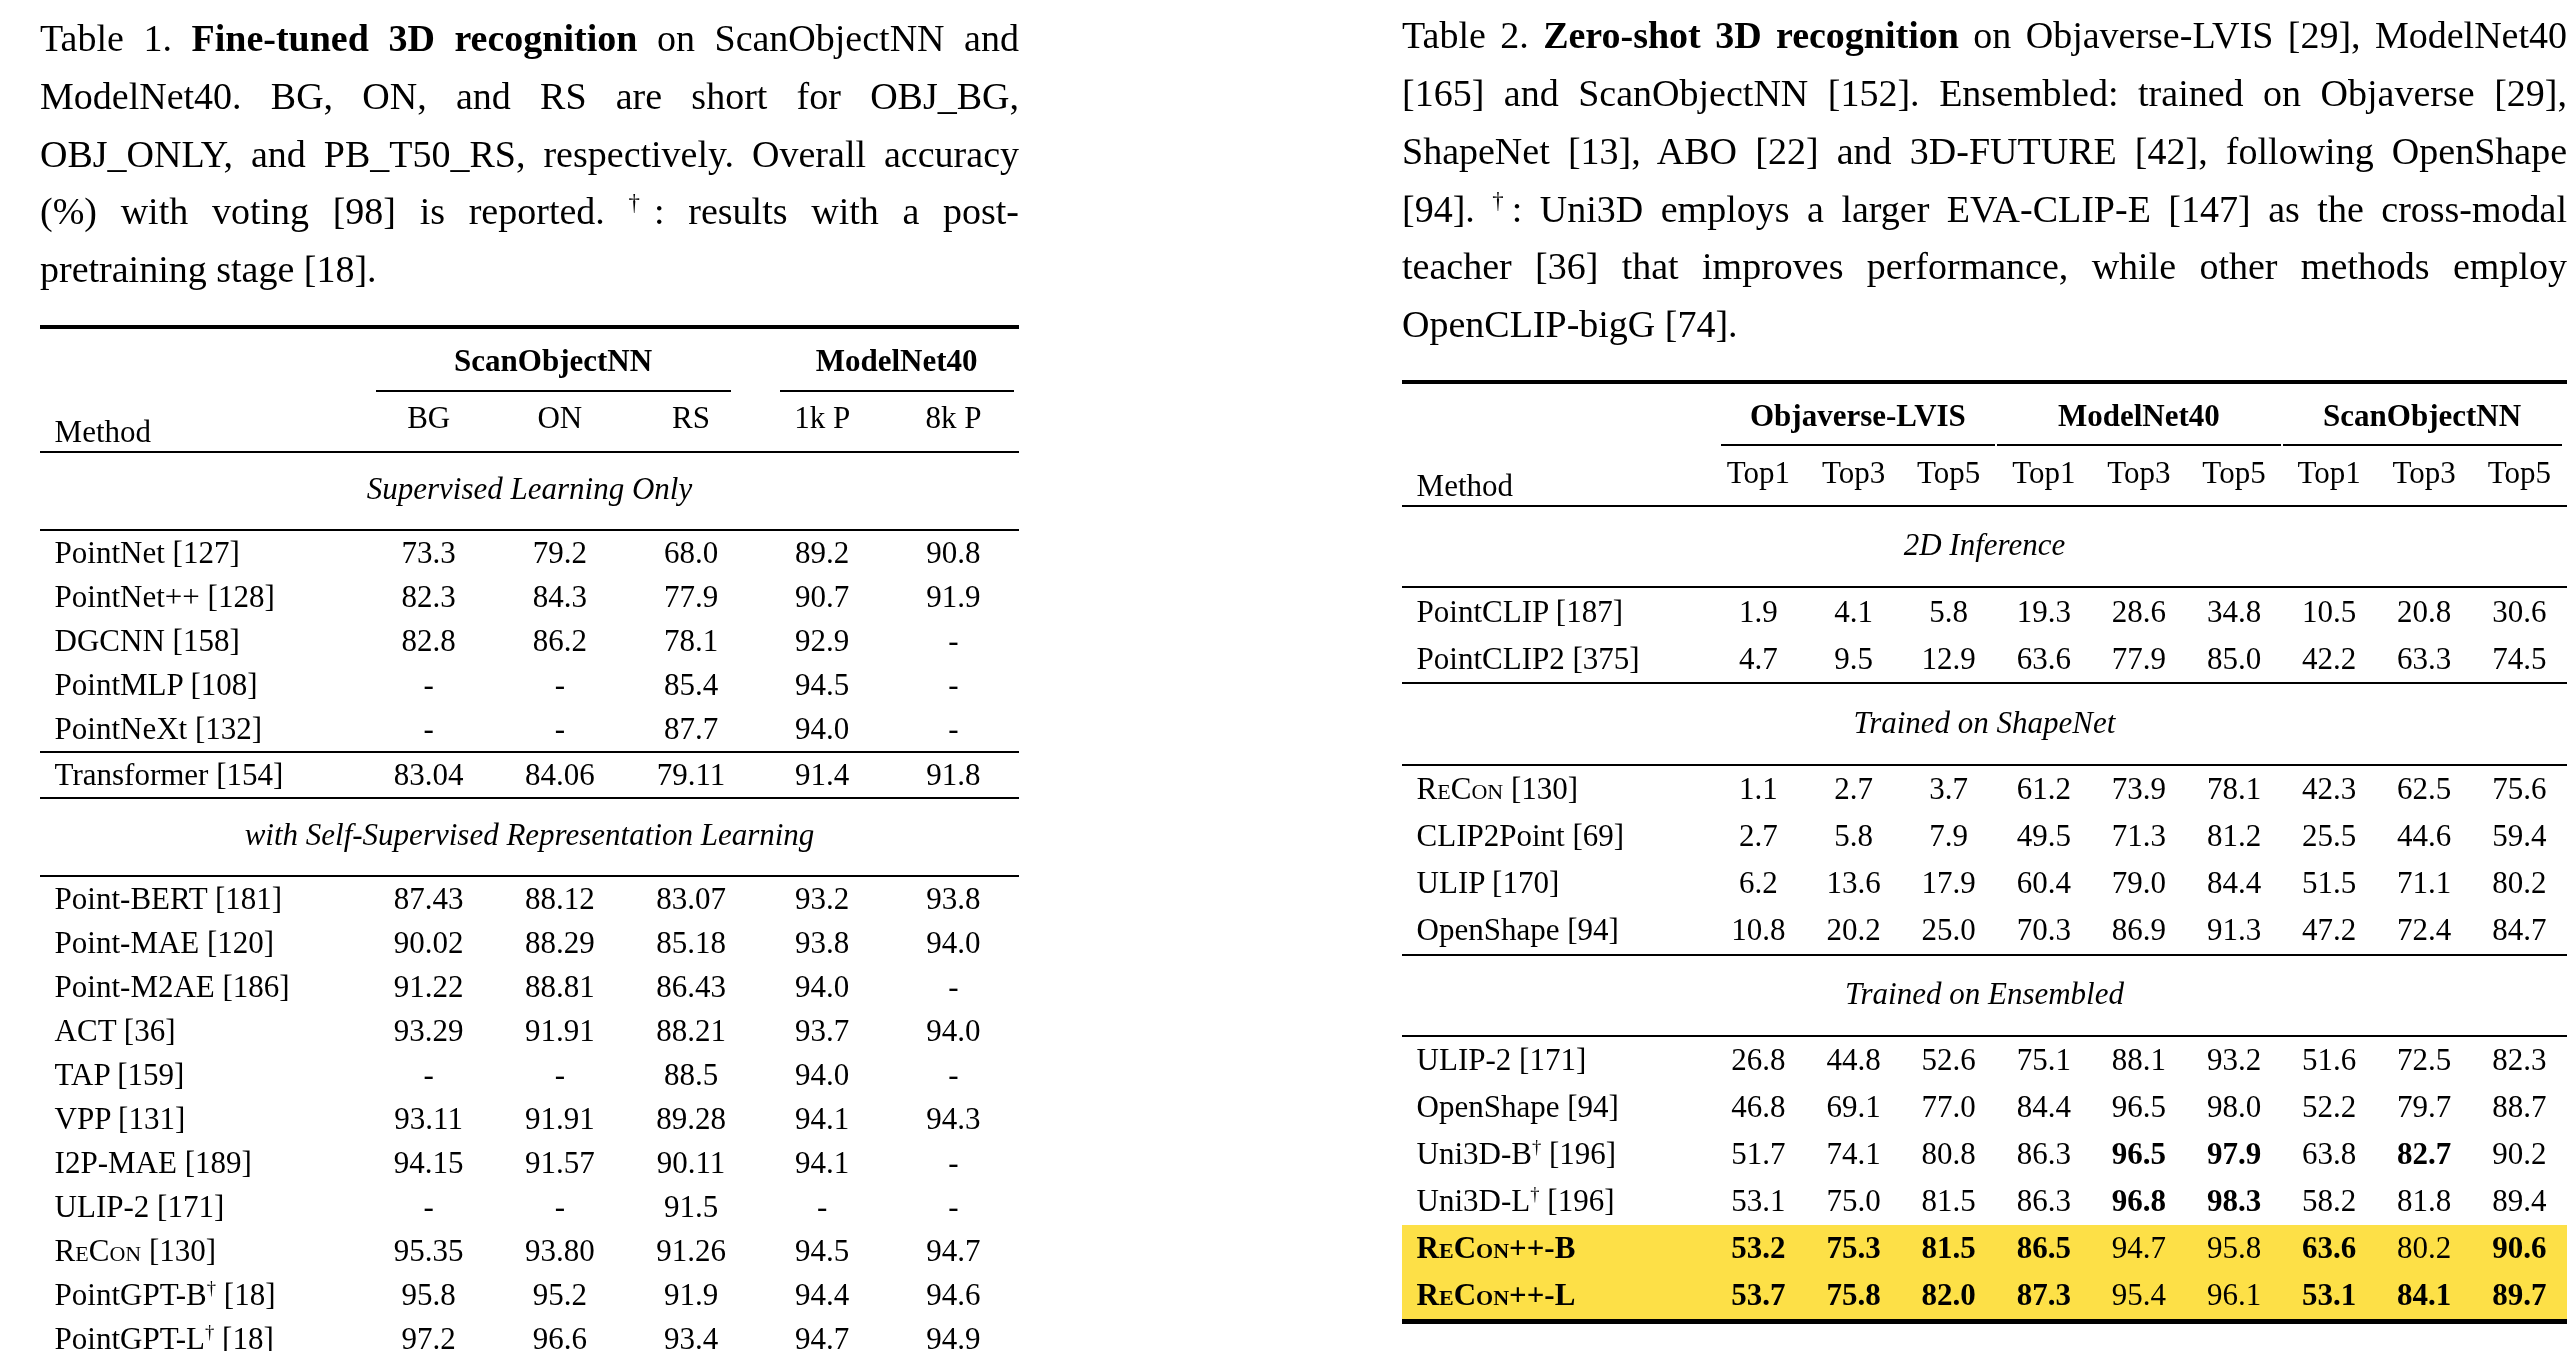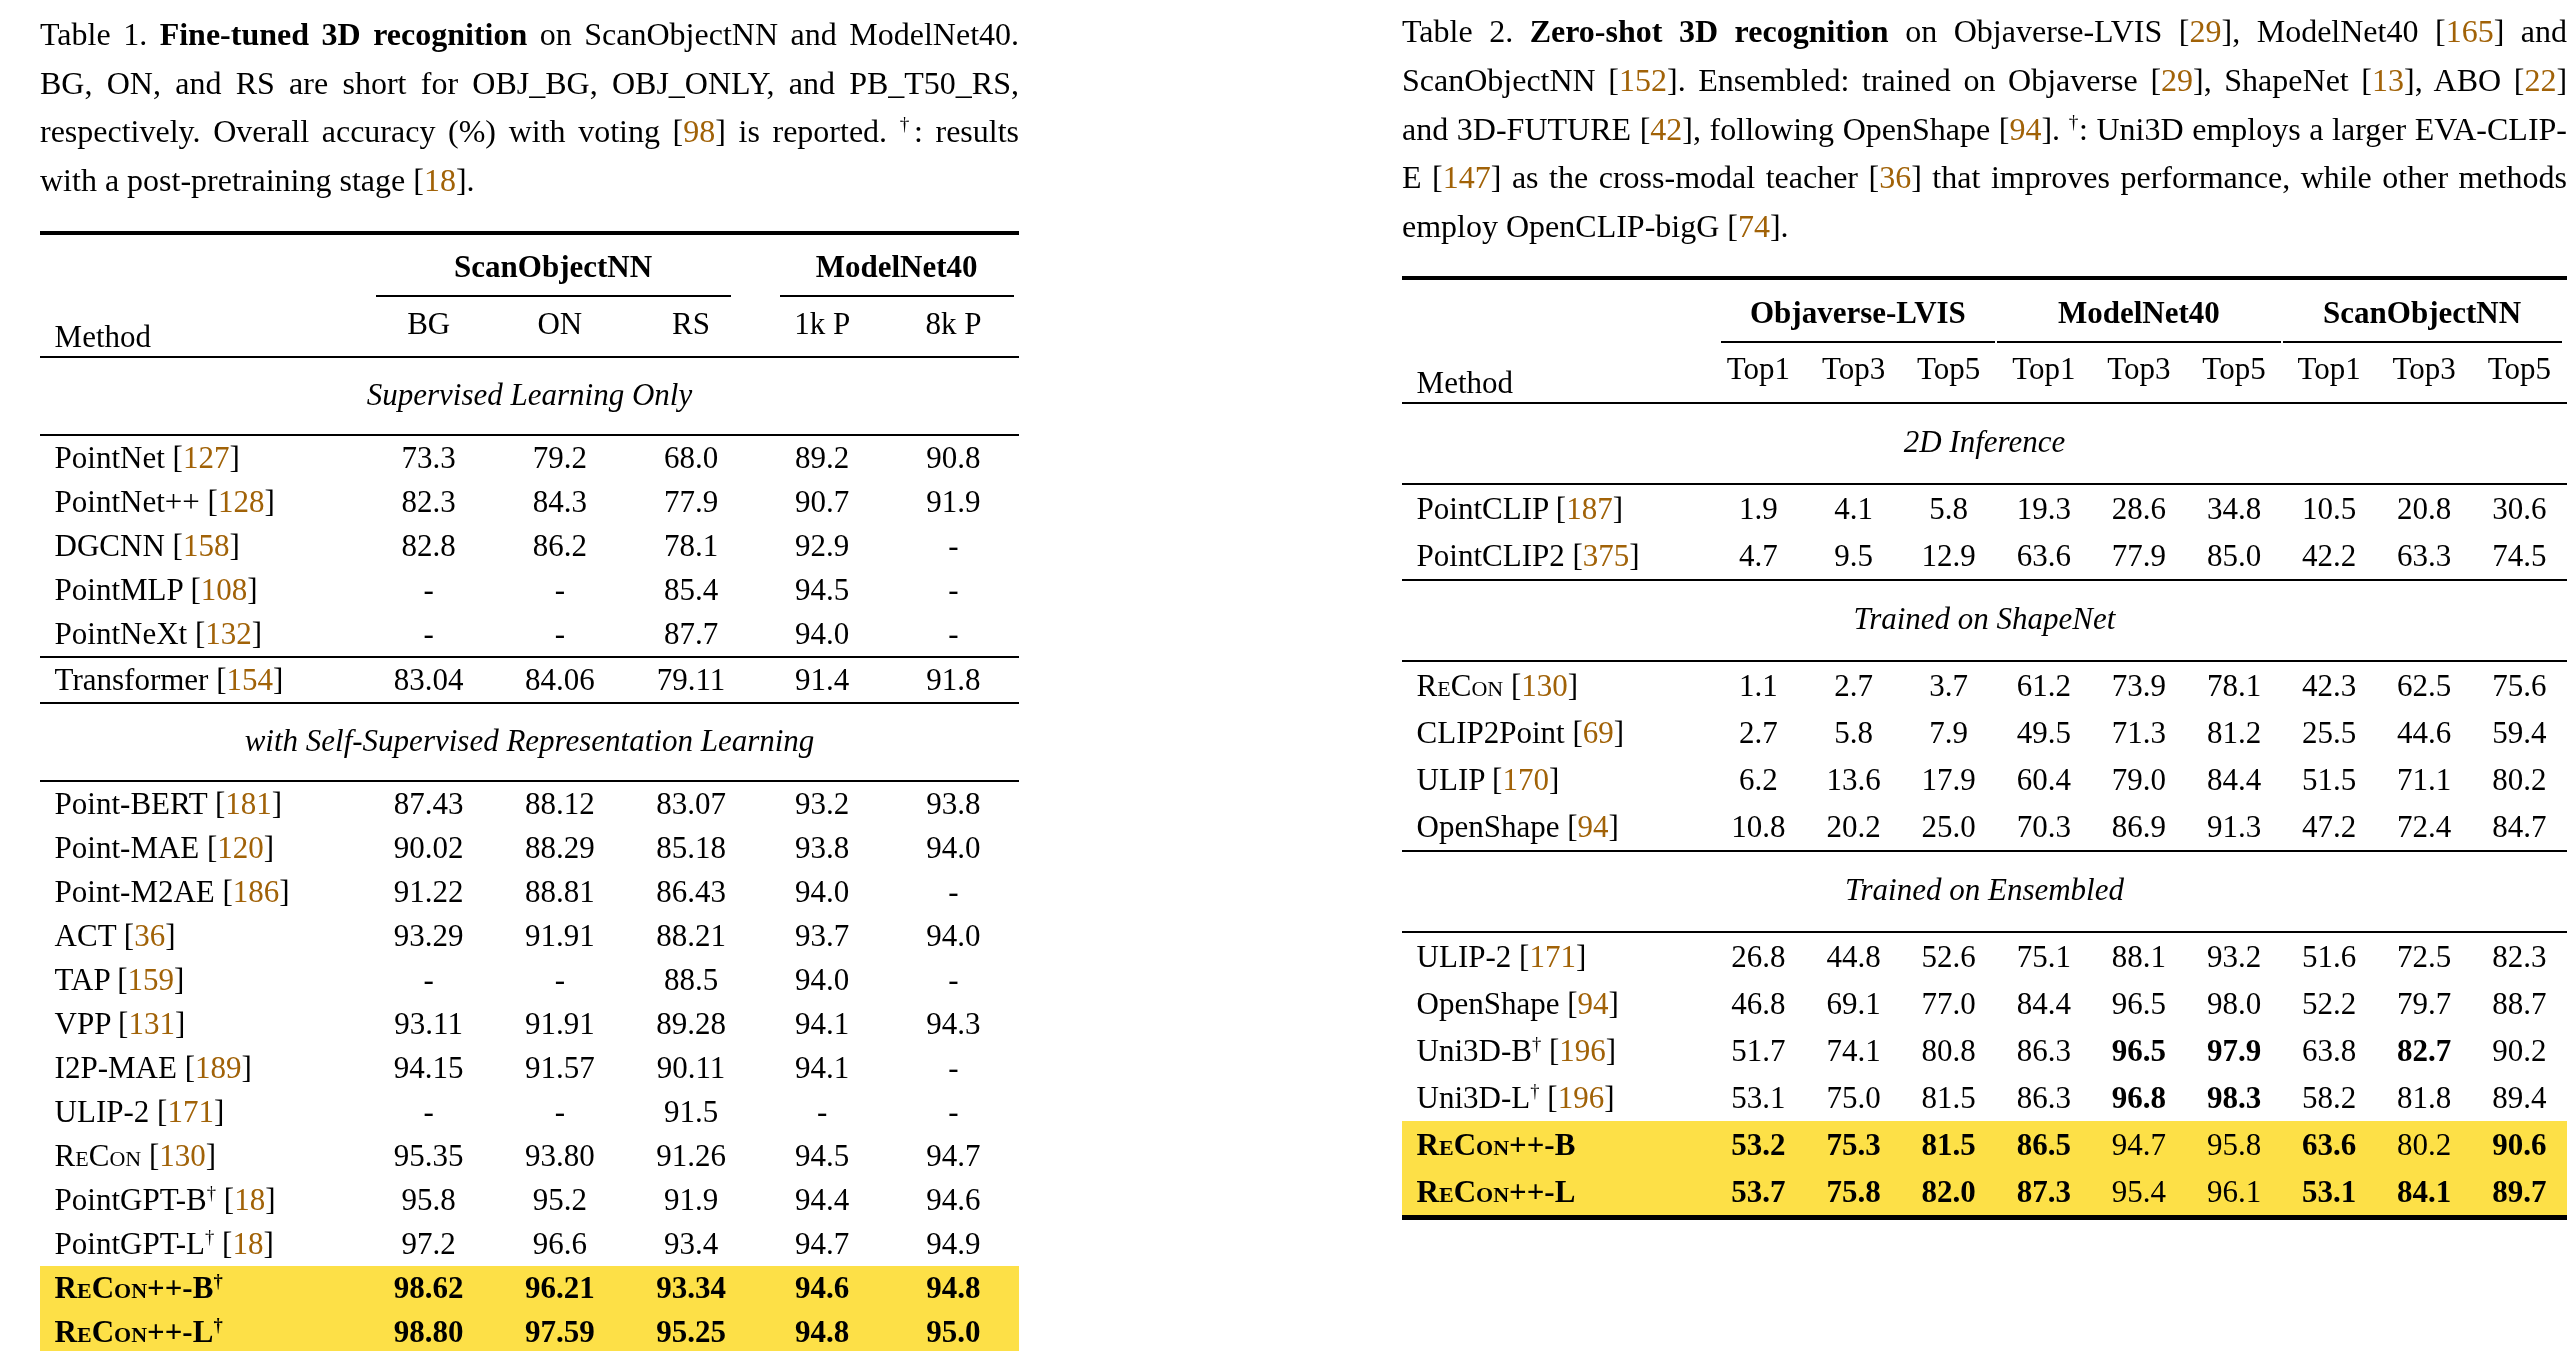--- a/index.html
+++ b/index.html
@@ -1,23 +1,23 @@
 <!DOCTYPE html>
 <html style="font-size:11.6px"><head>
 <meta charset="utf-8">
 <style>
   html,body{margin:0;padding:0;width:2576px;height:1351px;background:#fff;overflow:hidden;
             font-family:"Liberation Serif","DejaVu Serif",serif;color:#000;}
   .col{position:absolute;top:0;}
   #col1{left:40px;width:979px;padding-top:10.2px;}
   #col2{left:1402px;width:1165px;padding-top:7.3px;}
 
-  .caption{font-size:32px;line-height:1.52;text-align:justify;margin:0 0 26px 0;}
+  .caption{font-size:38px;line-height:1.52;text-align:justify;margin:0 0 26px 0;}
   .seg-b{font-weight:bold;}
-  .cite{color:#a16207;}
+  .cite{color:#000000;}
   .sup-dag{font-size:60%;vertical-align:super;line-height:0;}
 
   table.paper{border-collapse:collapse;width:100%;font-size:31px;
               border-top:4.4px solid #000;border-bottom:5.1px solid #000;}
   thead{border-bottom:2.9px solid #000;}
   tbody{border-top:2.2px solid #000;}
   th{font-weight:normal;}
   tr.h1 th{vertical-align:bottom;padding-top:11.6px;}
   th.method-th{text-align:left;padding-left:14.6px;vertical-align:middle;}
   .cmid{font-weight:bold;border-bottom:2.2px solid #000;padding:2.9px 0 10.2px;text-align:center;}

